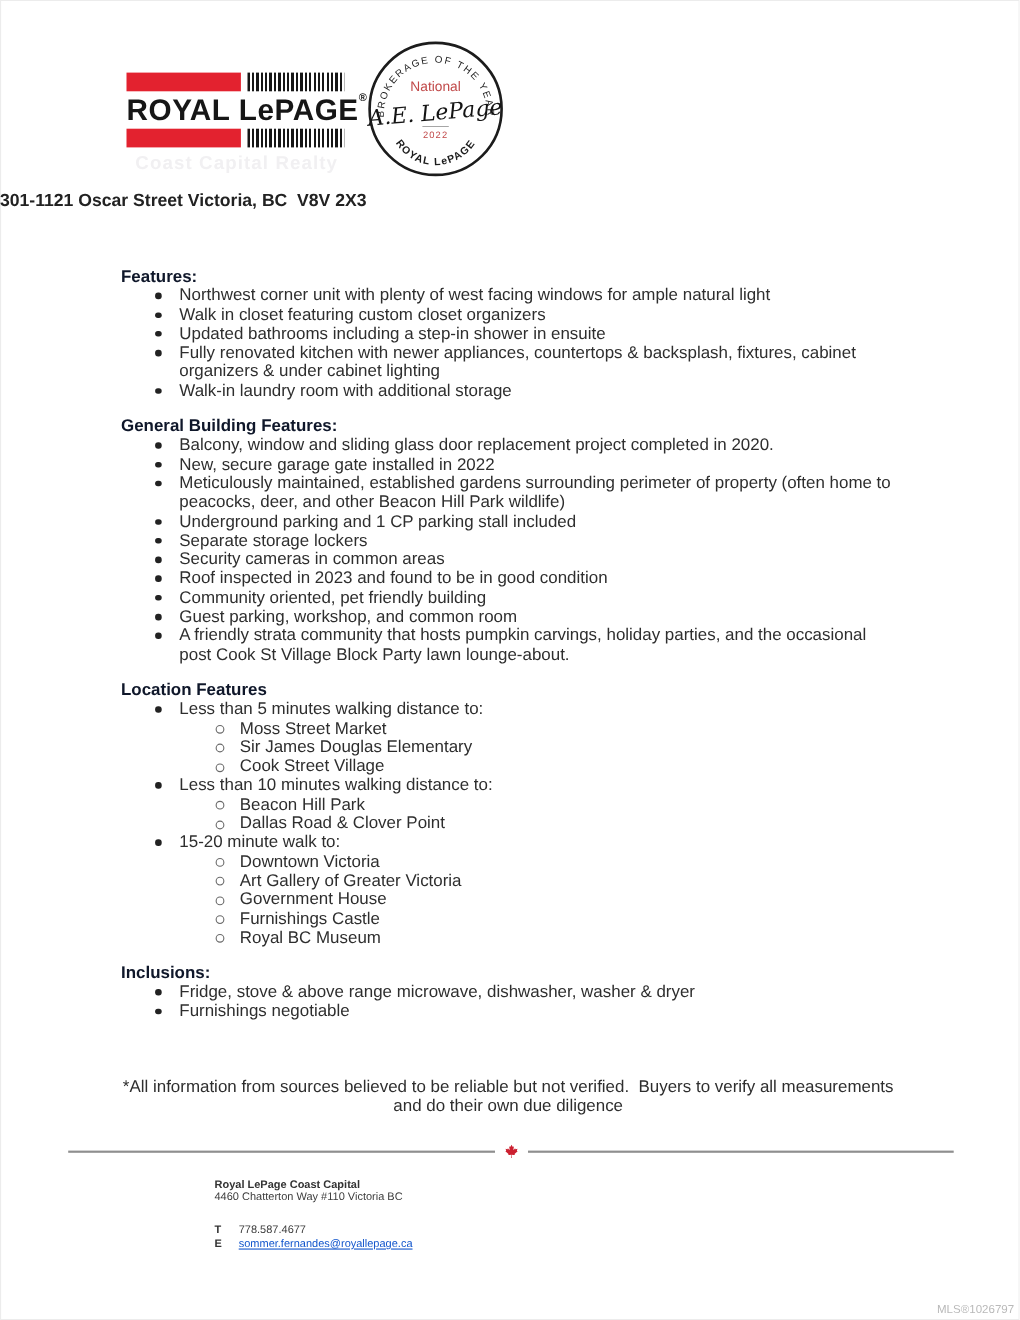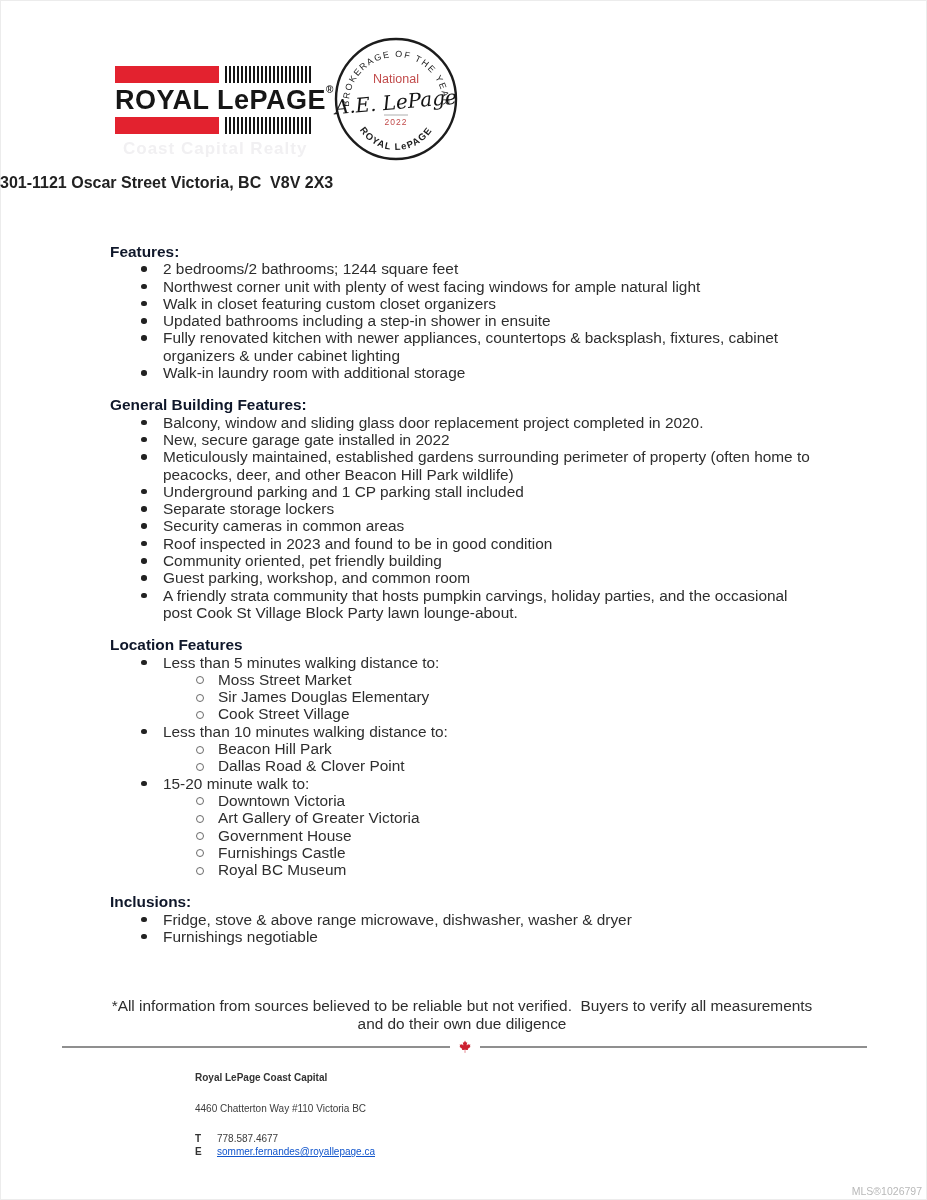--- a/index.html
+++ b/index.html
@@ -46,21 +46,21 @@
 
   
   .divider { position:absolute; top:1040px; left:62px; right:60px;
     display:flex; align-items:center; }
   .divider .line { flex:1; height:1.4px; background:#8f8f8f; }
   .divider .leaf { margin:0 8px; display:block; }
 
   
   .footer { position:absolute; left:195px; top:1072px; font-size:10px; color:#3c3c3c; }
   .footer .company { font-weight:bold; color:#333; }
-  .footer .addr { margin-top:20px; }
+  .footer .addr { margin-top:0; }
   .footer .phone-line { margin-top:19px; }
   .footer .email-line { margin-top:2px; }
   .footer .label { font-weight:bold; display:inline-block; width:22px; color:#333; }
   .email-link { color:#1155cc; text-decoration:underline; }
 
   .mls { position:absolute; right:5px; bottom:3px; font-size:10.5px; color:#b9b9b9; }
 </style>
 </head>
 <body>
 
@@ -97,21 +97,20 @@
     </text>
   </svg>
 
   <div class="address">301-1121 Oscar Street Victoria, BC  V8V 2X3</div>
 
   <div class="content">
     <div id="sections">
         <div class="section">
           <div class="section-title">Features:</div>
           <ul class="list-l1">
-            <li class="li1">2 bedrooms/2 bathrooms; 1244 square feet</li>
             <li class="li1">Northwest corner unit with plenty of west facing windows for ample natural light</li>
             <li class="li1">Walk in closet featuring custom closet organizers</li>
             <li class="li1">Updated bathrooms including a step-in shower in ensuite</li>
             <li class="li1">Fully renovated kitchen with newer appliances, countertops &amp; backsplash, fixtures, cabinet organizers &amp; under cabinet lighting</li>
             <li class="li1">Walk-in laundry room with additional storage</li>
           </ul>
         </div>
         <div class="section">
           <div class="section-title">General Building Features:</div>
           <ul class="list-l1">

